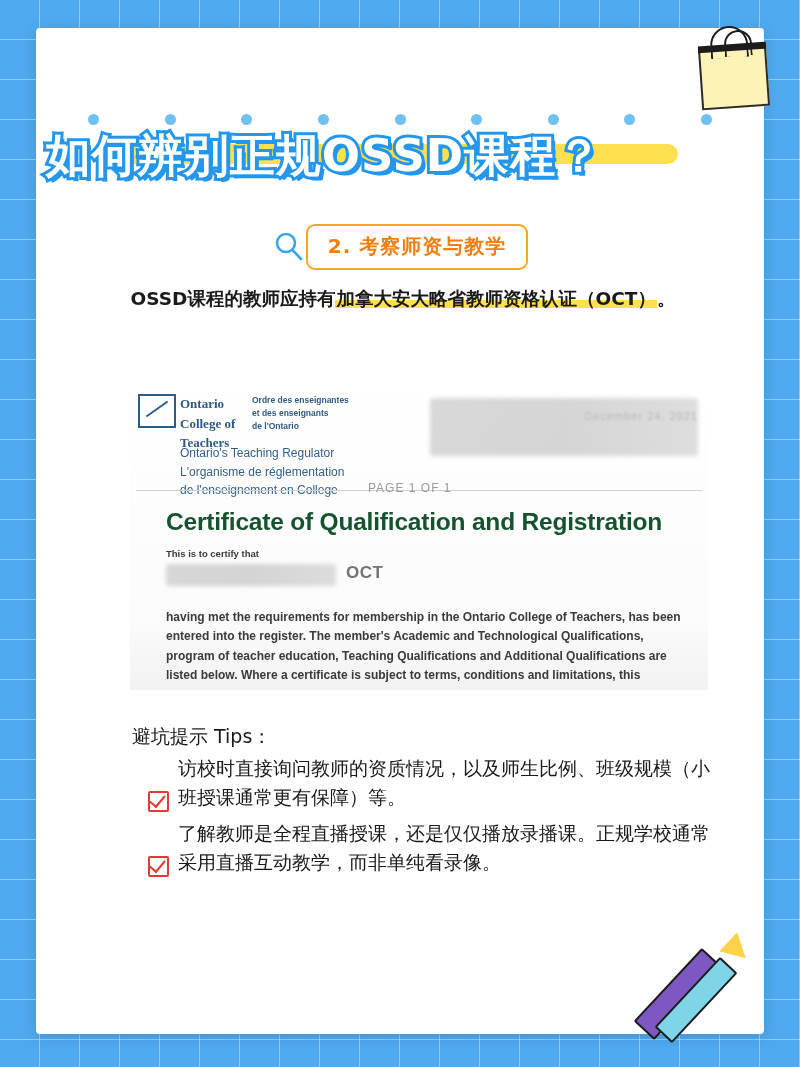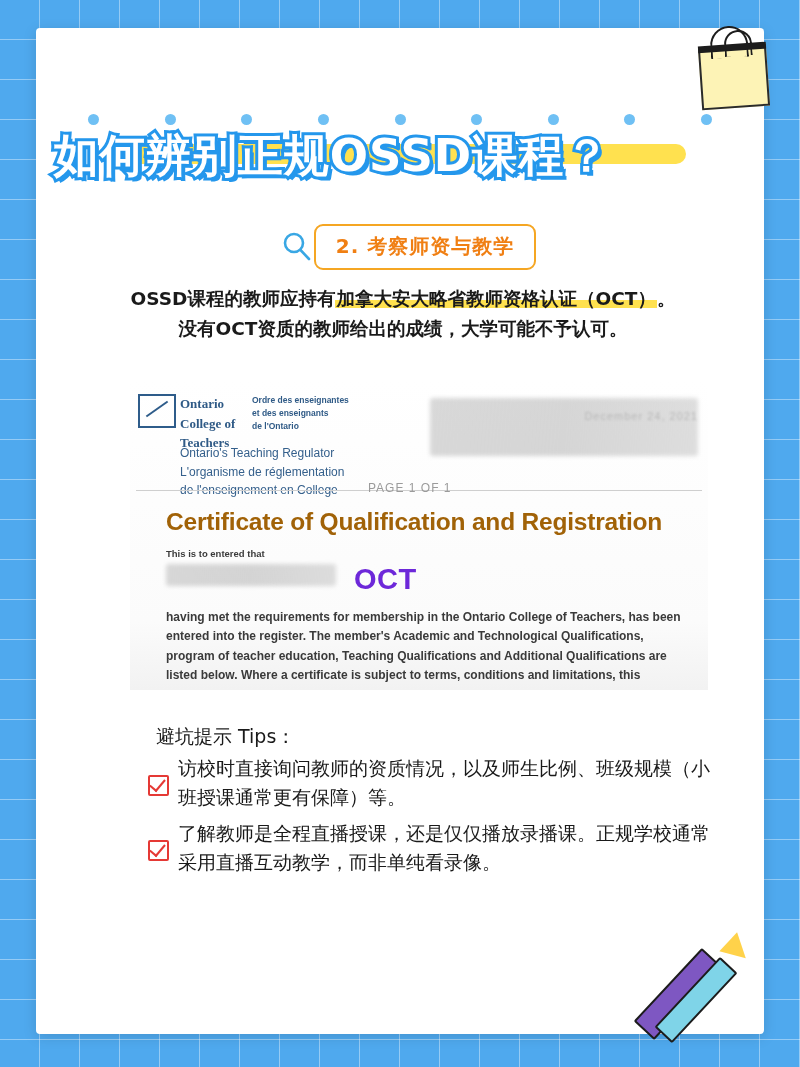--- a/index.html
+++ b/index.html
@@ -93,21 +93,21 @@
   #clip .bar {
     position: absolute;
     left: 6px; top: 20px; width: 68px; height: 7px;
     background: #1c1c1c;
     transform: rotate(-4deg);
   }
 
   
   #title-wrap {
     position: absolute;
-    left: 8px; top: 100px;
+    left: 0; top: 100px;
     width: 576px;
     text-align: center;
   }
   #title-underline {
     position: absolute;
     left: 86px;
     top: 16px;
     width: 556px;
     height: 20px;
     background: #ffe14f;
@@ -129,21 +129,20 @@
   }
 
   
   #subtitle-row {
     position: absolute;
     left: 0; top: 196px;
     width: 728px;
     display: flex;
     align-items: center;
     justify-content: center;
-    margin-left: 8px;
   }
   #search-icon svg { display: block; }
   #subtitle-pill {
     border: 2.5px solid #f5a623;
     border-radius: 9px;
     padding: 7px 20px 8px;
     color: #f07f13;
     font-size: 20px;
     font-weight: bold;
     font-family: "DejaVu Sans", sans-serif;
@@ -244,67 +243,67 @@
     font-size: 11px;
     color: #b9b9b9;
     filter: blur(1.2px);
     letter-spacing: 1px;
   }
   #cert .cert-title {
     position: absolute;
     left: 36px; top: 128px;
     font-size: 24.5px;
     font-weight: bold;
-    color: #a16207;
+    color: #14532d;
     font-family: "Liberation Sans", sans-serif;
     letter-spacing: -0.2px;
   }
   #cert .certify {
     position: absolute;
     left: 36px; top: 168px;
     font-size: 9.5px;
     font-weight: bold;
     color: #3b3b3b;
   }
   #cert .octbig {
     position: absolute;
-    left: 224px; top: 183px;
-    font-size: 29px;
-    font-weight: bold;
-    color: #6d28d9;
+    left: 216px; top: 183px;
+    font-size: 17px;
+    font-weight: bold;
+    color: #737373;
     letter-spacing: 0.5px;
     font-family: "Liberation Sans", sans-serif;
   }
   #cert .para {
     position: absolute;
     left: 36px; top: 228px;
     width: 520px;
     font-size: 12px;
     line-height: 1.62;
     color: #3a3a3a;
     font-weight: bold;
     font-family: "Liberation Sans", sans-serif;
   }
 
   
   #tips-title {
     position: absolute;
-    left: 120px; top: 696px;
+    left: 96px; top: 696px;
     font-size: 19px;
     font-family: "DejaVu Sans", sans-serif;
     color: #1a1a1a;
   }
   #tips-list {
     position: absolute;
     left: 112px; top: 726px;
     width: 566px;
   }
   .tip {
     display: flex;
-    align-items: center;
+    align-items: flex-end;
     margin-bottom: 7px;
   }
   .tip .check {
     flex: 0 0 auto;
     width: 17px; height: 17px;
     border: 2px solid #e53935;
     border-radius: 2px;
     margin-top: 5px;
     margin-right: 9px;
     position: relative;
@@ -392,39 +391,38 @@
       <svg width="34" height="34" viewBox="0 0 34 34">
         <circle cx="14" cy="13" r="9" fill="none" stroke="#39a7e4" stroke-width="2.6"></circle>
         <line x1="20.5" y1="20" x2="29" y2="29" stroke="#39a7e4" stroke-width="2.6" stroke-linecap="round"></line>
       </svg>
     </span>
     <span id="subtitle-pill">2. 考察师资与教学</span>
   </div>
 
   <div id="lead">
     <span>OSSD课程的教师应持有</span><span class="hl">加拿大安大略省教师资格认证（OCT）</span><span>。</span><br>
-    <span>没有OCT资质的教师给出的成绩，大学可能不予认可。</span>
   </div>
 
   <div id="cert">
     <div class="fadebox"></div>
     <div class="logo"></div>
     <div class="oct-en">Ontario<br>College of<br>Teachers</div>
     <div class="oct-fr">Ordre des enseignantes<br>et des enseignants<br>de l'Ontario</div>
     <div class="regulator">
       <span>Ontario's Teaching Regulator</span><br>
       <span>L'organisme de réglementation</span><br>
       <span>de l'enseignement en College</span>
     </div>
     <div class="smudge" style="left:300px; top:18px; width:268px; height:58px;"></div>
     <div class="date-smudge">December 24, 2021</div>
     <div class="hr"></div>
     <div class="pageof">PAGE 1 OF 1</div>
     <div class="cert-title">Certificate of Qualification and Registration</div>
-    <div class="certify">This is to entered that</div>
+    <div class="certify">This is to certify that</div>
     <div class="smudge" style="left:36px; top:184px; width:170px; height:22px;"></div>
     <div class="octbig">OCT</div>
     <div class="para">having met the requirements for membership in the Ontario College of Teachers, has been entered into the register. The member's Academic and Technological Qualifications, program of teacher education, Teaching Qualifications and Additional Qualifications are listed below. Where a certificate is subject to terms, conditions and limitations, this information also appears.</div>
   </div>
 
   <div id="tips-title">避坑提示 Tips：</div>
 
   <div id="tips-list">
     <div class="tip">
       <span class="check"></span>

